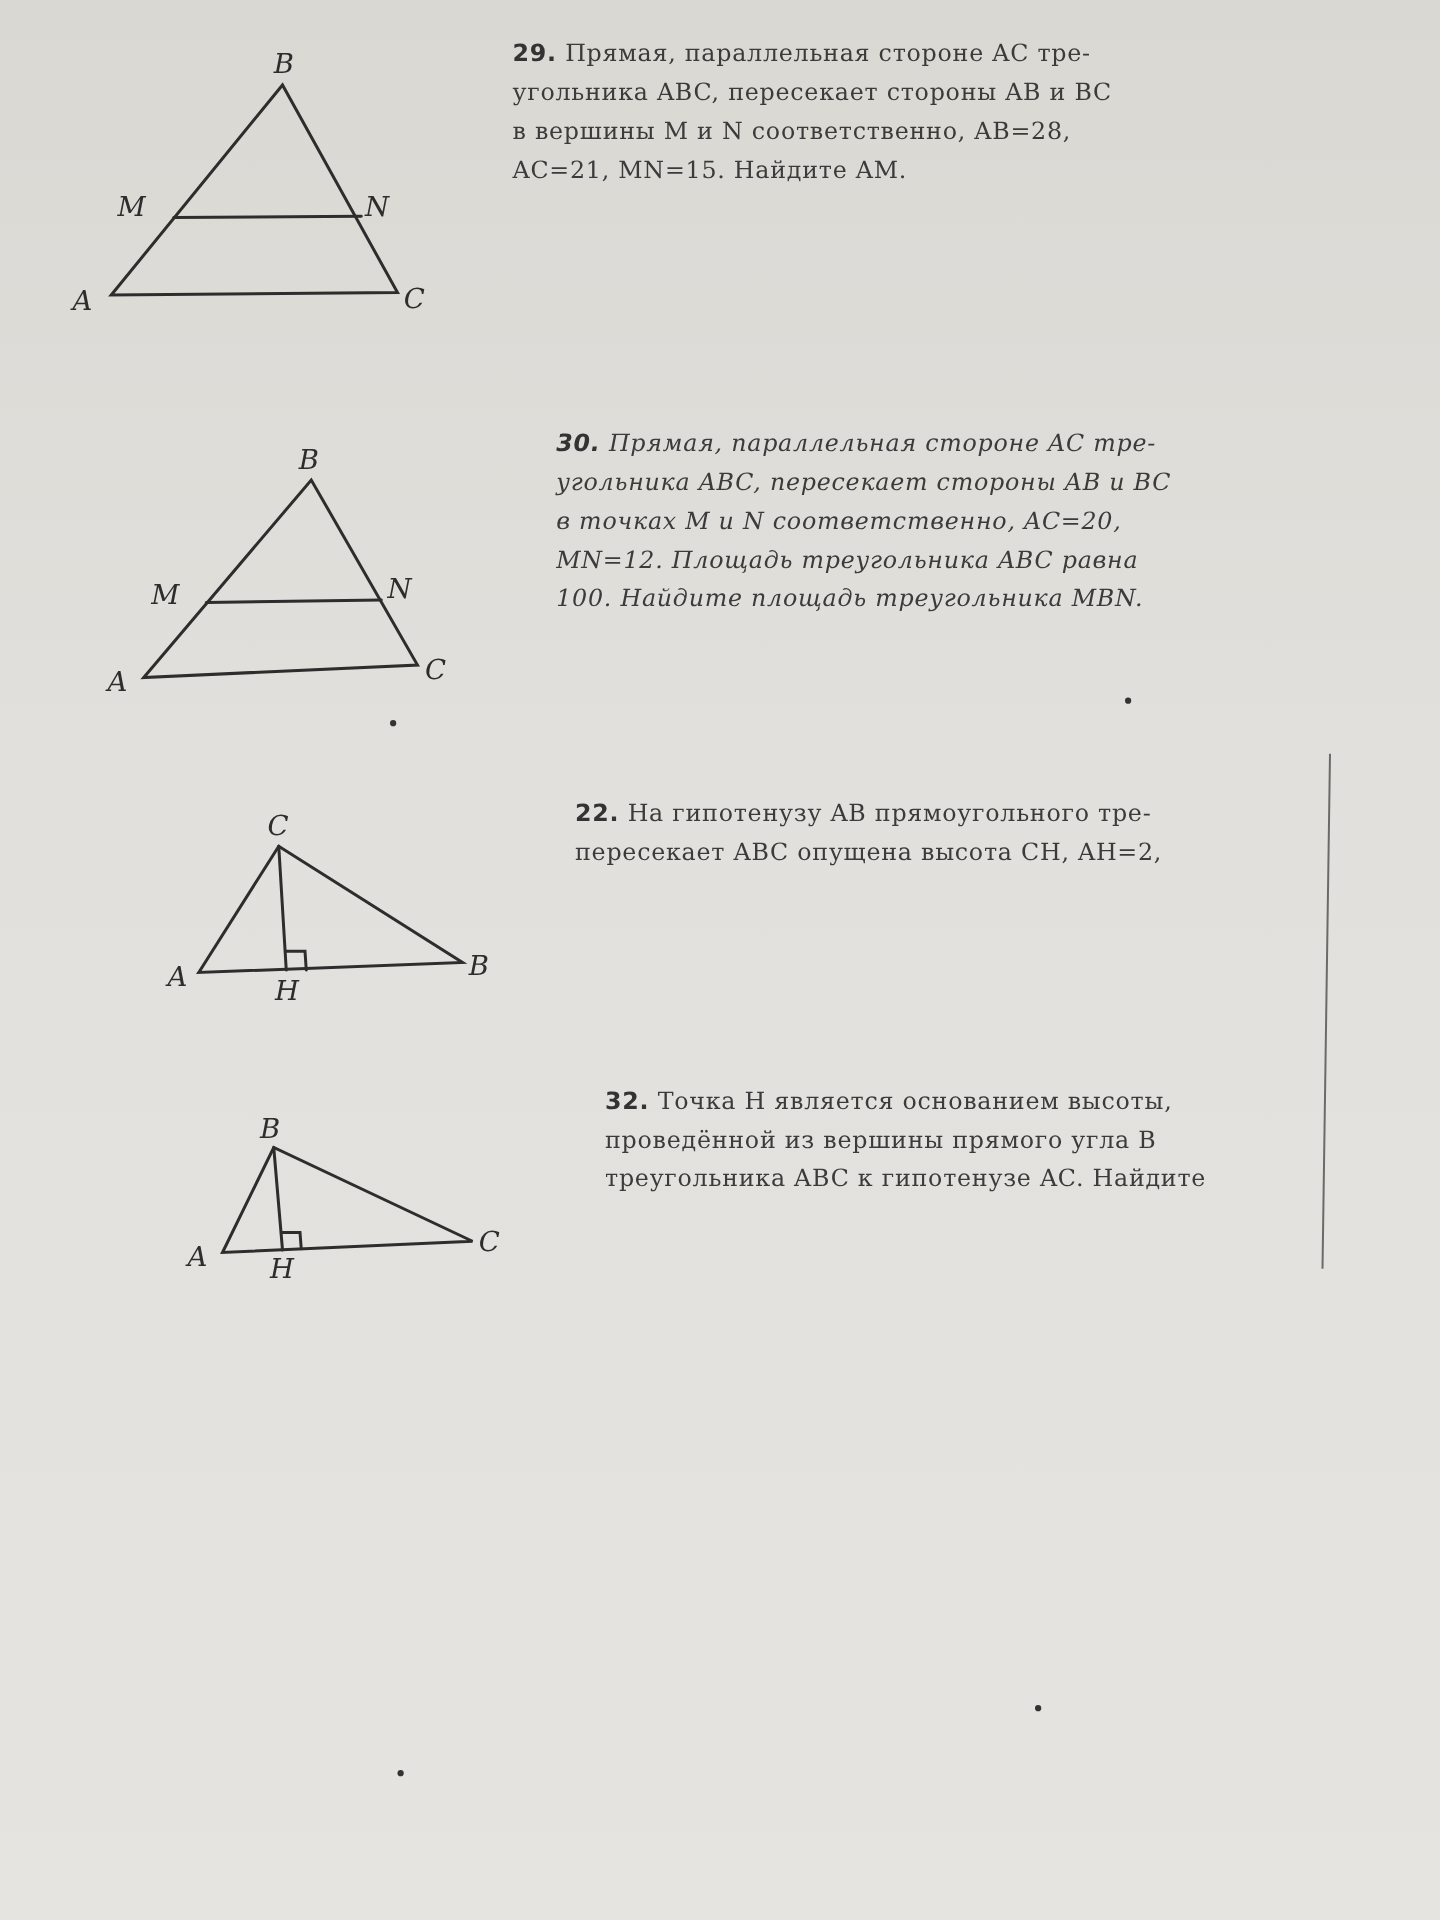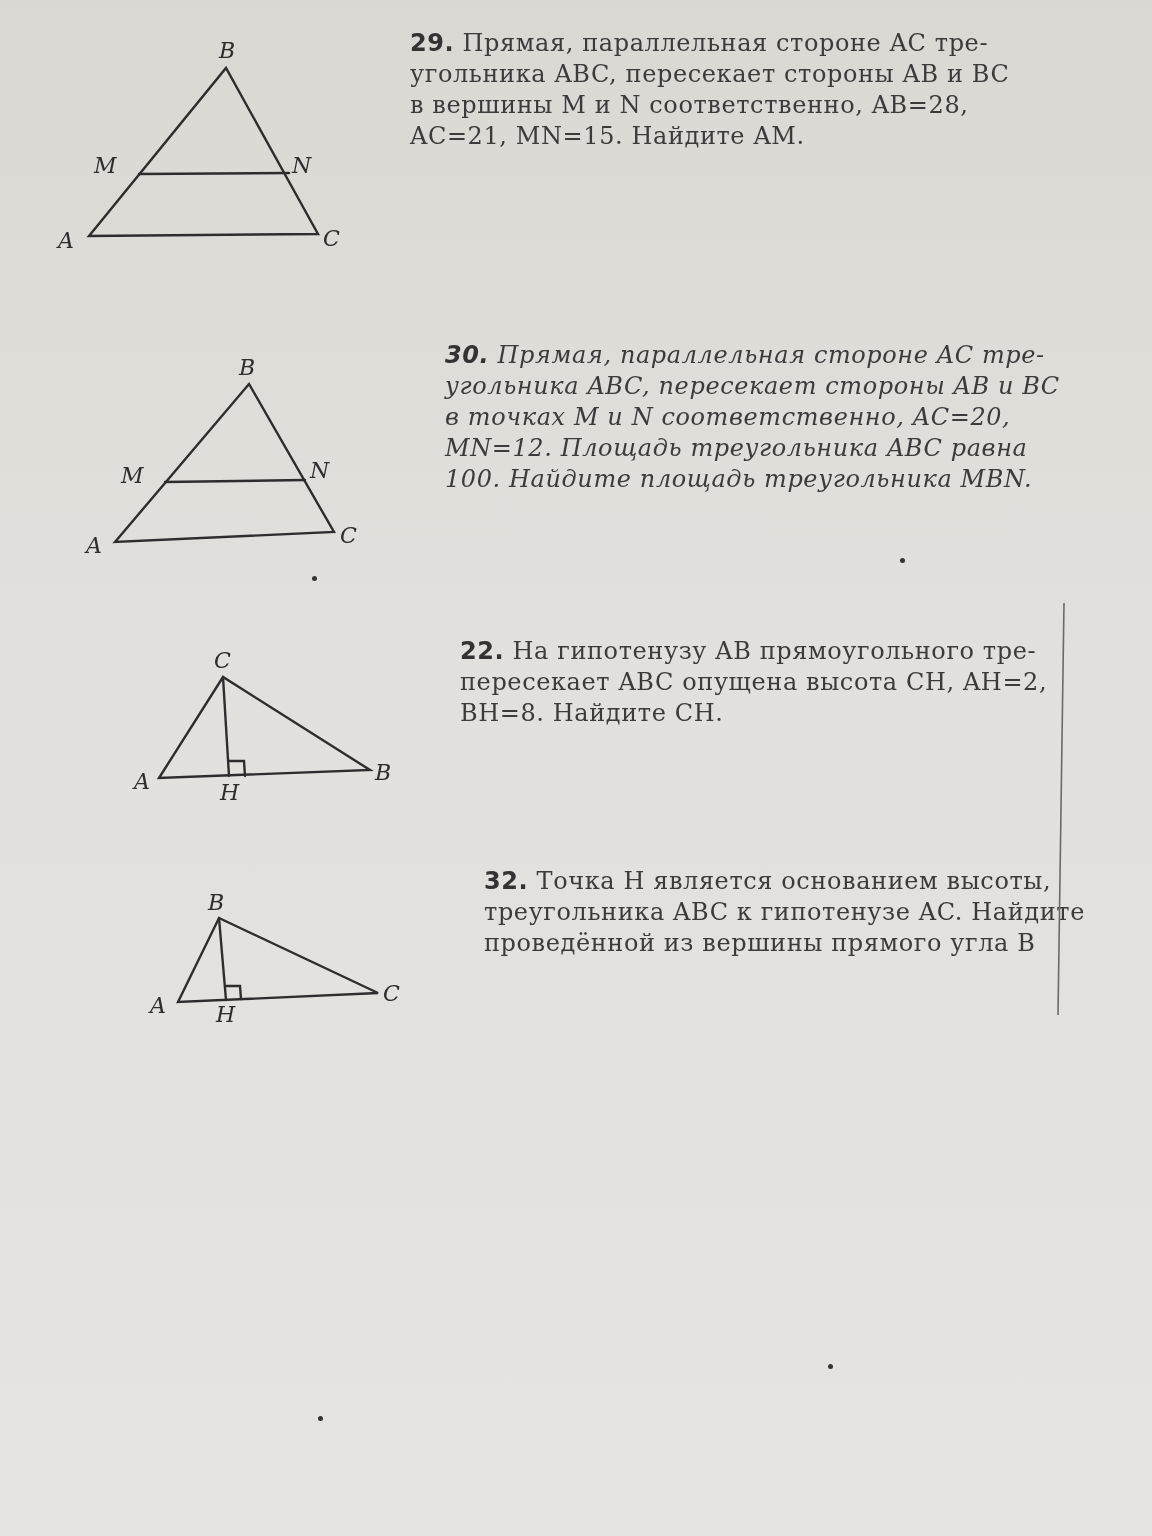--- a/index.html
+++ b/index.html
@@ -1,20 +1,20 @@
 <!DOCTYPE html>
 <html><head>
 <meta charset="utf-8">
 <style>
   html,body{margin:0;padding:0;}
   body{width:1152px;height:1536px;overflow:hidden;background:#d9d7d2;position:relative;
        font-family:"DejaVu Serif","Liberation Serif",serif;color:#3a3a3a;}
   .page{position:absolute;left:0;top:0;width:1152px;height:1536px;
         background:linear-gradient(180deg,#dad8d3 0%,#e2e0dc 40%,#e6e4e0 100%);}
-  .problem{position:absolute;font-size:24px;line-height:31px;letter-spacing:0.6px;color:#3b3b3b;}
+  .problem{position:absolute;font-size:19px;line-height:31px;letter-spacing:0.6px;color:#3b3b3b;}
   .problem .num{font-family:"DejaVu Sans","Liberation Sans",sans-serif;font-weight:bold;color:#333;}
   .problem .line{display:block;white-space:nowrap;}
   svg.fig{position:absolute;overflow:visible;}
   svg.fig line, svg.fig polyline, svg.fig polygon{stroke:#2d2d2d;stroke-width:2.4;fill:none;stroke-linecap:round;}
   svg.fig text{font-family:"DejaVu Serif","Liberation Serif",serif;font-style:italic;font-size:22px;fill:#2d2d2d;}
   .pen-line{position:absolute;}
   .dot{position:absolute;width:5px;height:5px;border-radius:50%;background:#333;}
 </style>
 </head>
 <body>
@@ -62,37 +62,36 @@
     <polyline points="229,761 244,761 245,776"></polyline>
     <text x="214" y="668">C</text>
     <text x="134" y="789">A</text>
     <text x="220" y="800">H</text>
     <text x="375" y="780">B</text>
   </svg>
 
   <div class="problem" style="left:460px;top:636px;">
     <span class="line"><span class="num">22.</span> <span>На гипотенузу AB прямоугольного тре-</span></span>
     <span class="line">пересекает ABC опущена высота CH, AH=2,</span>
-    <span class="line">BH=8. Найдите CH.</span>
   </div>
 
   <svg class="fig" style="left:0;top:0" width="420" height="1040">
     <polygon points="178,1002 219,918 378,993"></polygon>
     <line x1="219" y1="918" x2="226" y2="1000"></line>
     <polyline points="226,986 240,986 241,999"></polyline>
     <text x="208" y="910">B</text>
     <text x="150" y="1013">A</text>
     <text x="216" y="1022">H</text>
     <text x="383" y="1001">C</text>
   </svg>
 
   <div class="problem" style="left:467px;top:866px;margin-left:17px;">
     <span class="line"><span class="num">32.</span> <span>Точка H является основанием высоты,</span></span>
+    <span class="line">проведённой из вершины прямого угла B</span>
     <span class="line">треугольника ABC к гипотенузе AC. Найдите</span>
-    <span class="line">проведённой из вершины прямого угла B</span>
   </div>
 
   <svg class="pen-line" style="left:1040px;top:595px" width="30" height="440">
     <line x1="24" y1="8" x2="18" y2="420" stroke="#6a6a6a" stroke-width="1.6"></line>
   </svg>
 
   <div class="dot" style="left:312px;top:576px;"></div>
   <div class="dot" style="left:900px;top:558px;"></div>
   <div class="dot" style="left:828px;top:1364px;"></div>
   <div class="dot" style="left:318px;top:1416px;"></div>

